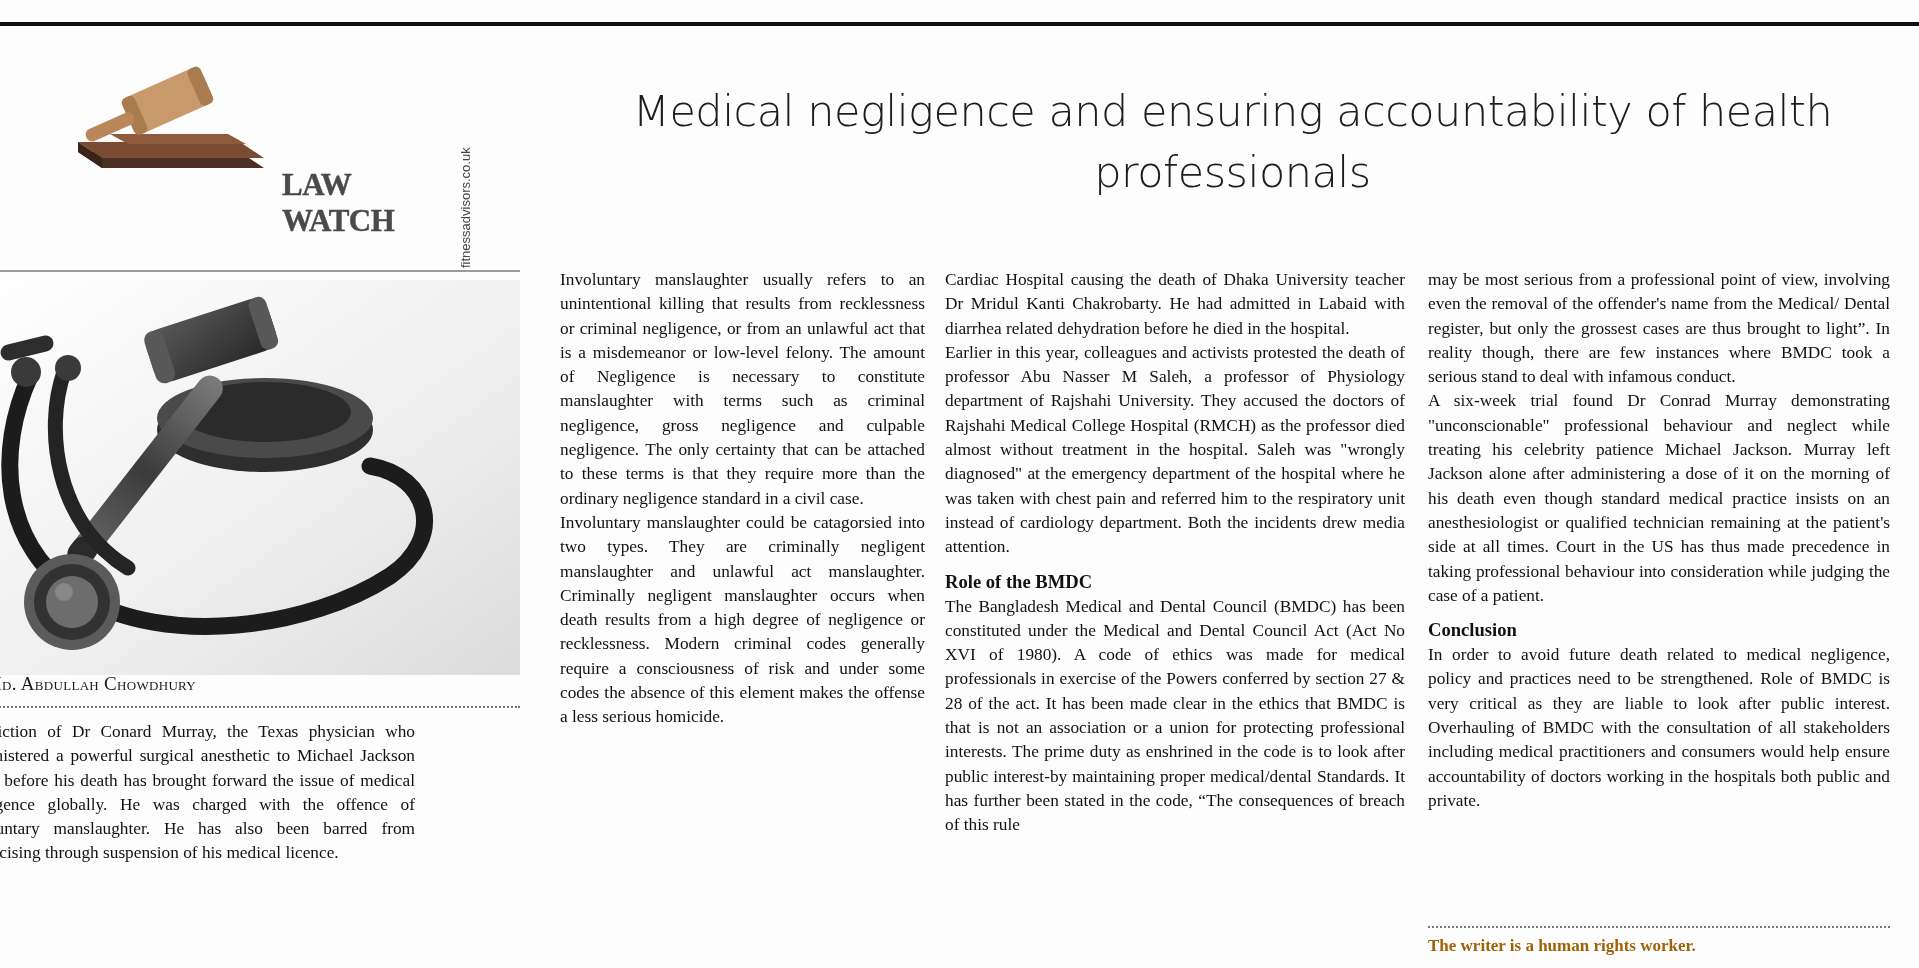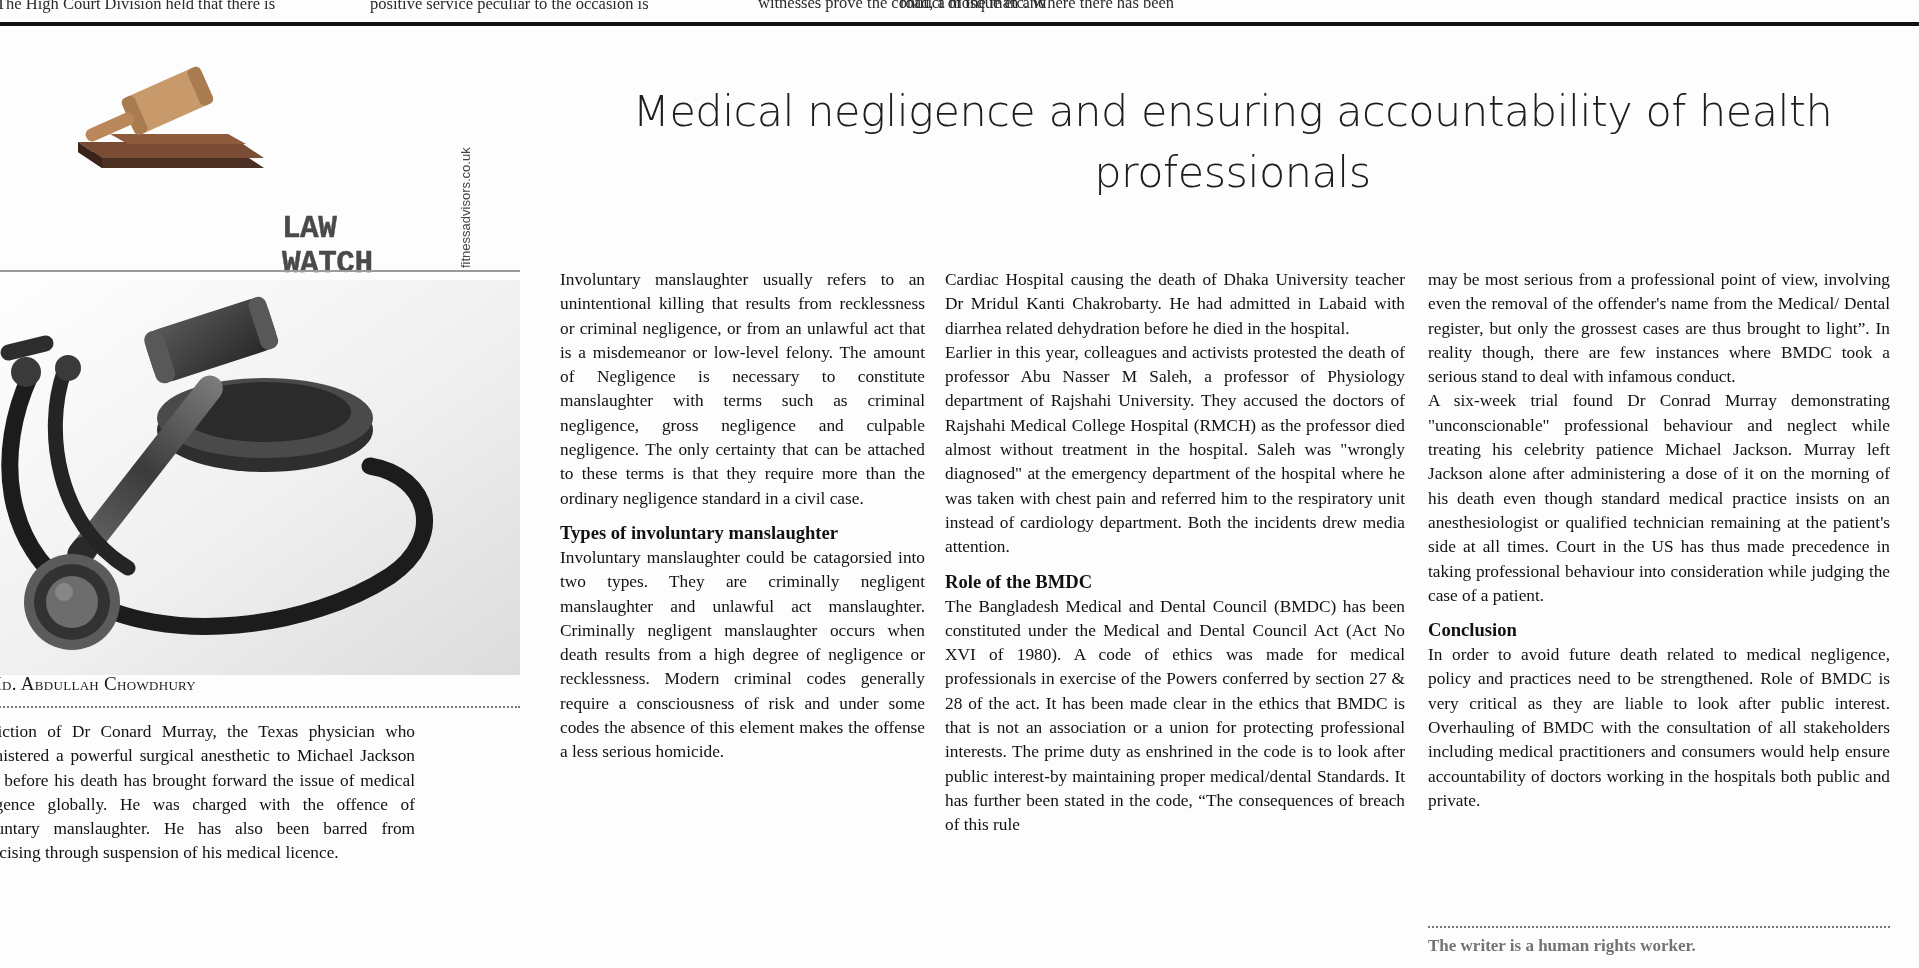--- a/index.html
+++ b/index.html
@@ -59,26 +59,25 @@
   .lawwatch {
     position: absolute;
     left: 50px; top: 14px;
     width: 380px;
     height: 140px;
   }
   .gavel-wrap { position: absolute; left: 0; top: 0; }
   .lw-text {
     position: absolute;
     left: 232px; top: 123px;
-    font-family: Liberation Mono, monospace;
+    font-family: Liberation Serif, serif;
     font-weight: bold;
     font-size: 31px;
     letter-spacing: -0.5px;
     color: #4a4a4a;
-    margin-top: 44px;
     -webkit-text-stroke: 0.4px #4a4a4a;
   }
   .headline {
     position: absolute;
     left: 560px; top: 22px;
     width: 1345px;
     text-align: center;
     font-family: "DejaVu Sans", sans-serif;
     font-weight: 300;
     font-size: 43px;
@@ -179,34 +178,28 @@
     position: absolute;
     left: 1428px; top: 658px;
     width: 462px;
   }
   .writer-note {
     position: absolute;
     left: 1428px; top: 668px;
     font-family: "Liberation Serif", serif;
     font-weight: bold;
     font-size: 17px;
-    color: #737373;
+    color: #a16207;
   }
 </style>
 </head>
 <body>
 
 <div class="page">
 
-  <div class="top-strip">
-    <div class="frag f1">The High Court Division held that there is</div>
-    <div class="frag f2">positive service peculiar to the occasion is</div>
-    <div class="frag f3">witnesses prove the conduct of the man and</div>
-    <div class="frag f4">road, a mosque etc. Where there has been</div>
-  </div>
   <div class="top-rule"></div>
 
   <div class="masthead">
 
     <div class="lawwatch">
       <div class="gavel-wrap">
         <svg width="230" height="130" viewBox="0 0 230 130" xmlns="http://www.w3.org/2000/svg">
 
           <polygon points="28,108 190,108 214,124 52,124" fill="#4b2f22"></polygon>
           <polygon points="28,98 190,98 214,114 52,114" fill="#7a4c33"></polygon>
@@ -288,21 +281,20 @@
 
       <hr class="dotrule col1-rule">
 
       <div class="col1-text">
         <p>Conviction of Dr Conard Murray, the Texas physician who administered a powerful surgical anesthetic to Michael Jackson hours before his death has brought forward the issue of medical negligence globally. He was charged with the offence of involuntary manslaughter.  He has also been barred from practicising through suspension of his medical licence.</p>
       </div>
     </div>
 
     <div class="col col2">
       <p>Involuntary manslaughter usually refers to an unintentional killing that results from recklessness or criminal negligence, or from an unlawful act that is a misdemeanor or low-level felony. The amount of Negligence is necessary to constitute manslaughter with terms such as criminal negligence, gross negligence and culpable negligence. The only certainty that can be attached to these terms is that they require more than the ordinary negligence standard in a civil case.</p>
-      <h2 class="subhead">Types of involuntary manslaughter</h2>
       <p>Involuntary manslaughter could be catagorsied into two types. They are criminally negligent manslaughter and unlawful act manslaughter. Criminally negligent manslaughter occurs when death results from a high degree of negligence or recklessness. Modern criminal codes generally require a consciousness of risk and under some codes the absence of this element makes the offense a less serious homicide.</p>
     </div>
 
     <div class="col col3">
       <p>Cardiac Hospital causing the death of Dhaka University teacher Dr Mridul Kanti Chakrobarty. He had admitted in Labaid with diarrhea related dehydration before he died in the hospital.</p>
       <p>    Earlier in this year, colleagues and activists protested the death of professor Abu Nasser M Saleh, a professor of Physiology department of Rajshahi University. They accused the doctors of Rajshahi Medical College Hospital (RMCH) as the professor died almost without treatment in the hospital. Saleh was "wrongly diagnosed" at the emergency department of the hospital where he was taken with chest pain and referred him to the respiratory unit instead of cardiology department. Both the incidents drew media attention.</p>
       <h2 class="subhead">Role of the BMDC</h2>
       <p>The Bangladesh Medical and Dental Council (BMDC) has been constituted under the Medical and Dental Council Act (Act No XVI of 1980). A code of ethics was made for medical professionals in exercise of the Powers conferred by section 27 &amp; 28 of the act. It has been made clear in the ethics that BMDC is that is not an association or a union for protecting professional interests. The prime duty as enshrined in the code is to look after public interest-by maintaining proper medical/dental Standards. It has further been stated in the code, “The consequences of breach of this rule</p>
     </div>
 

